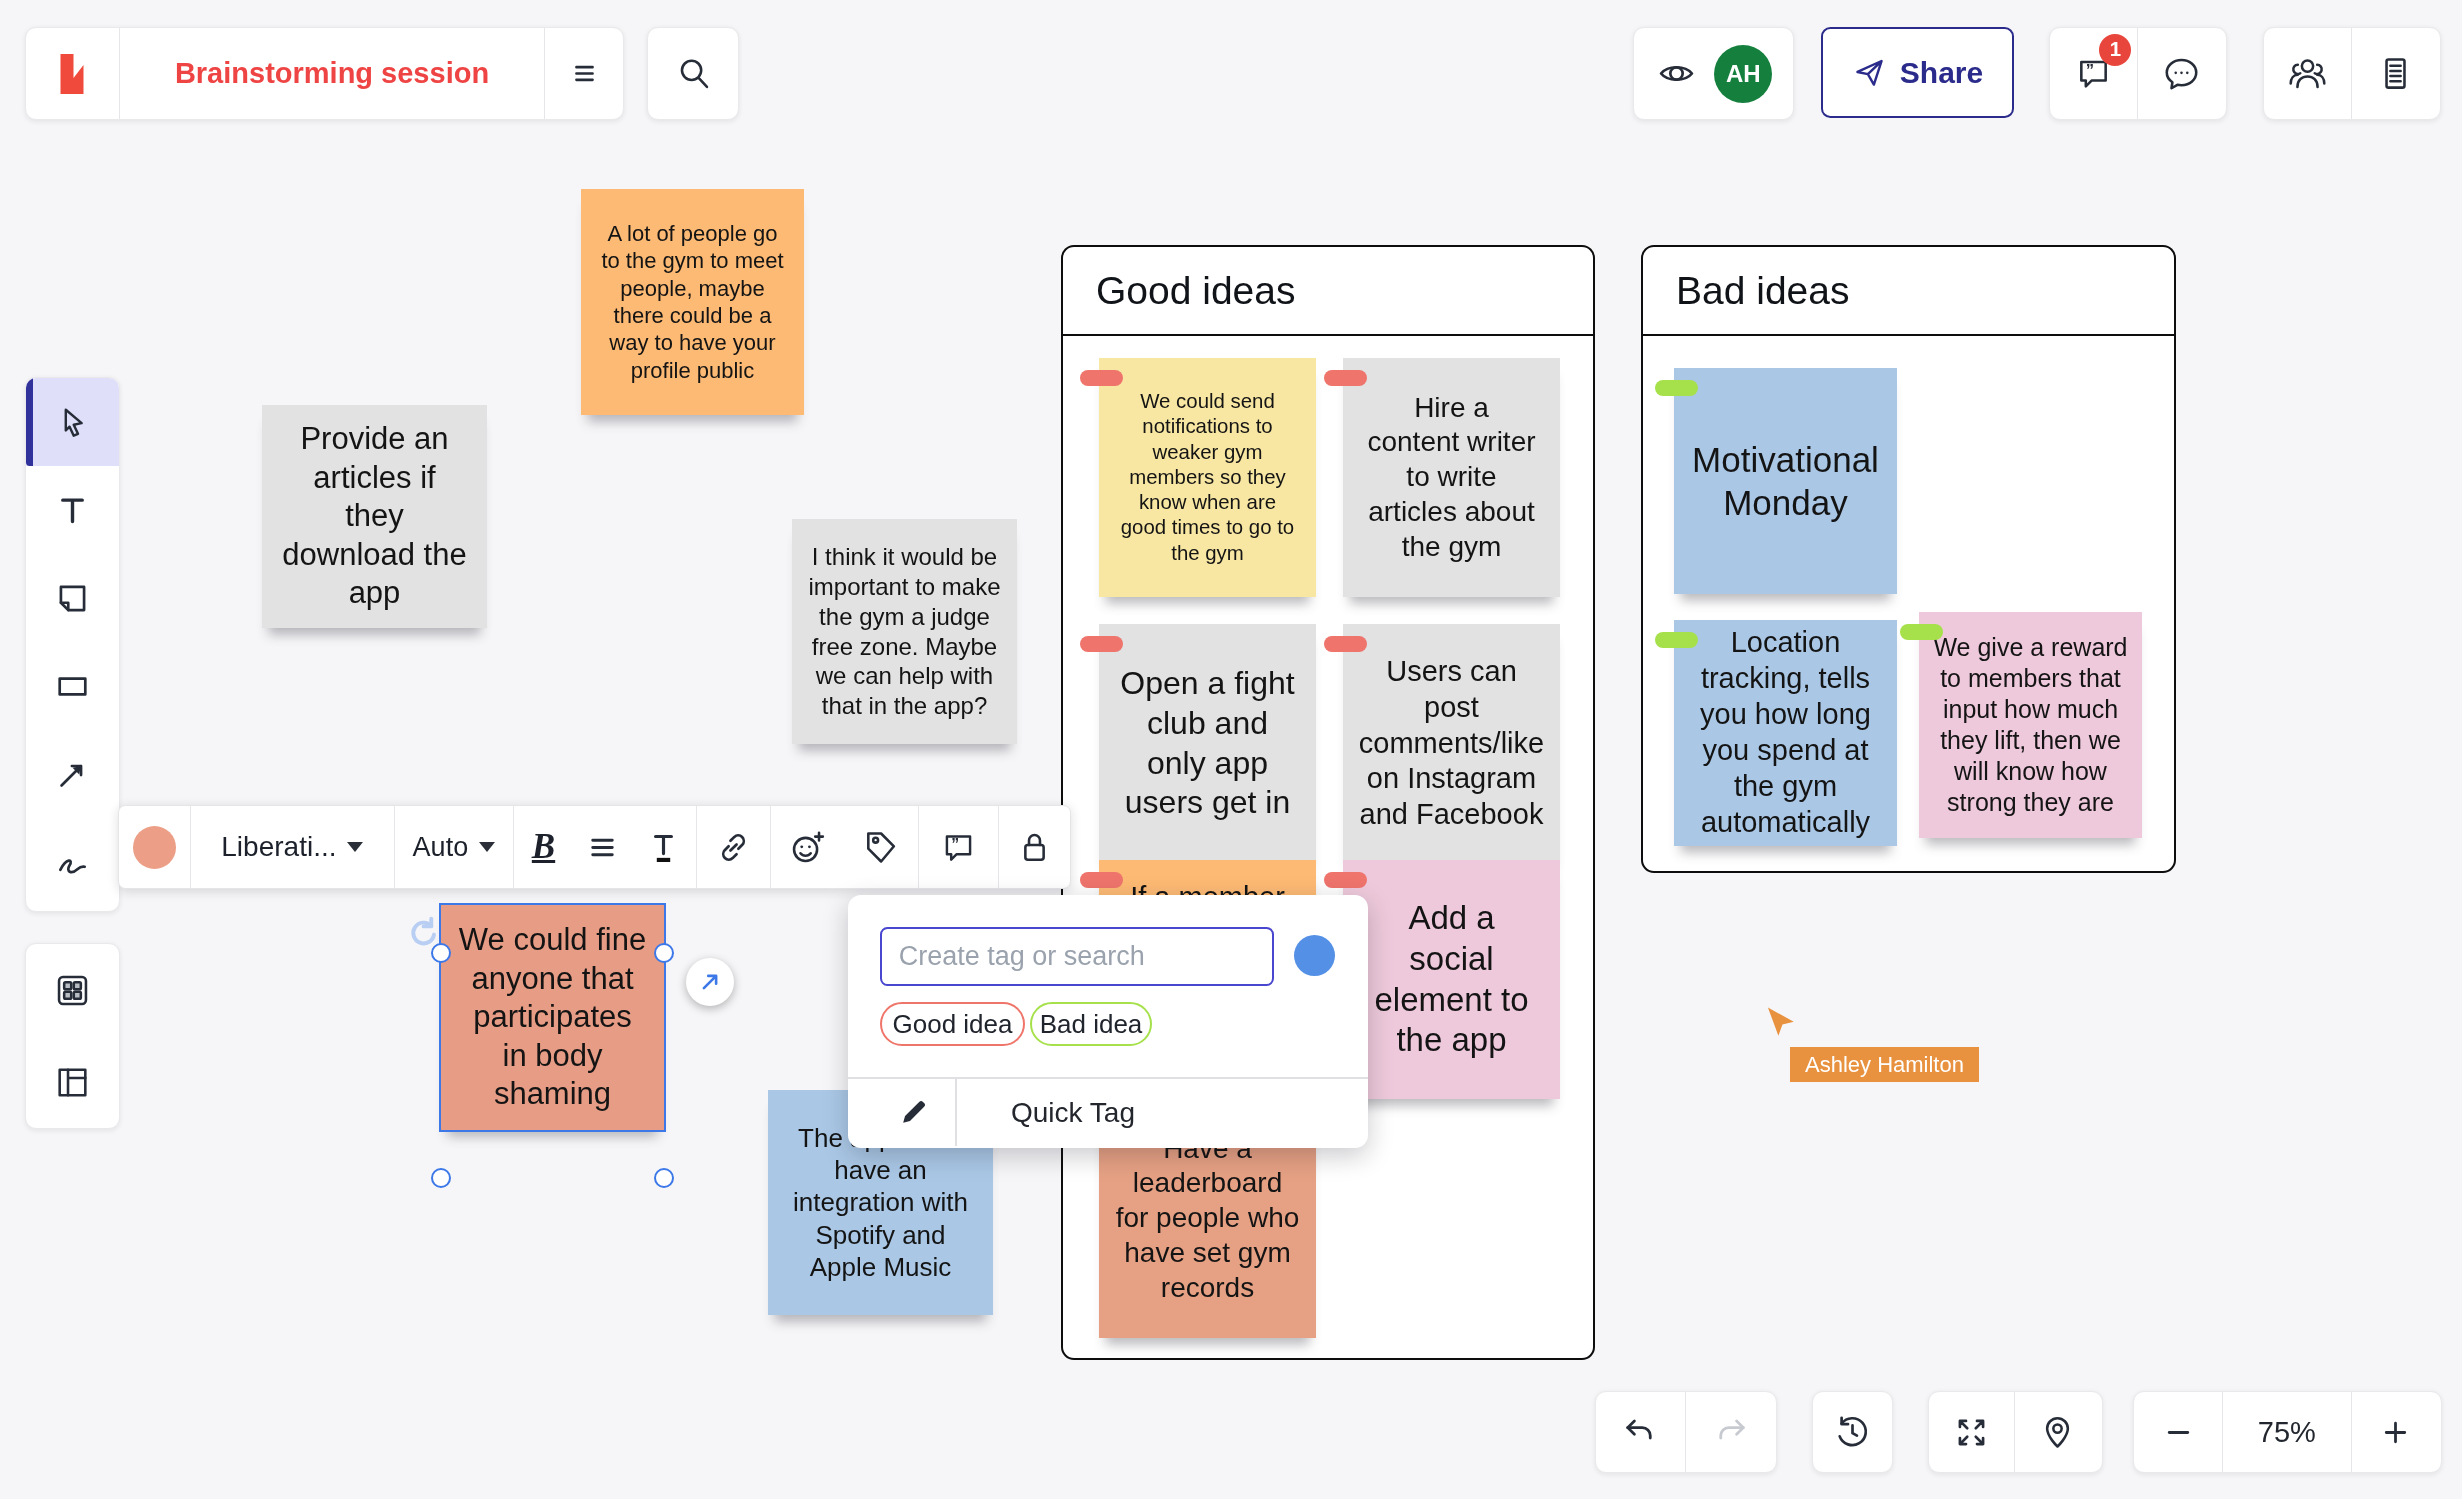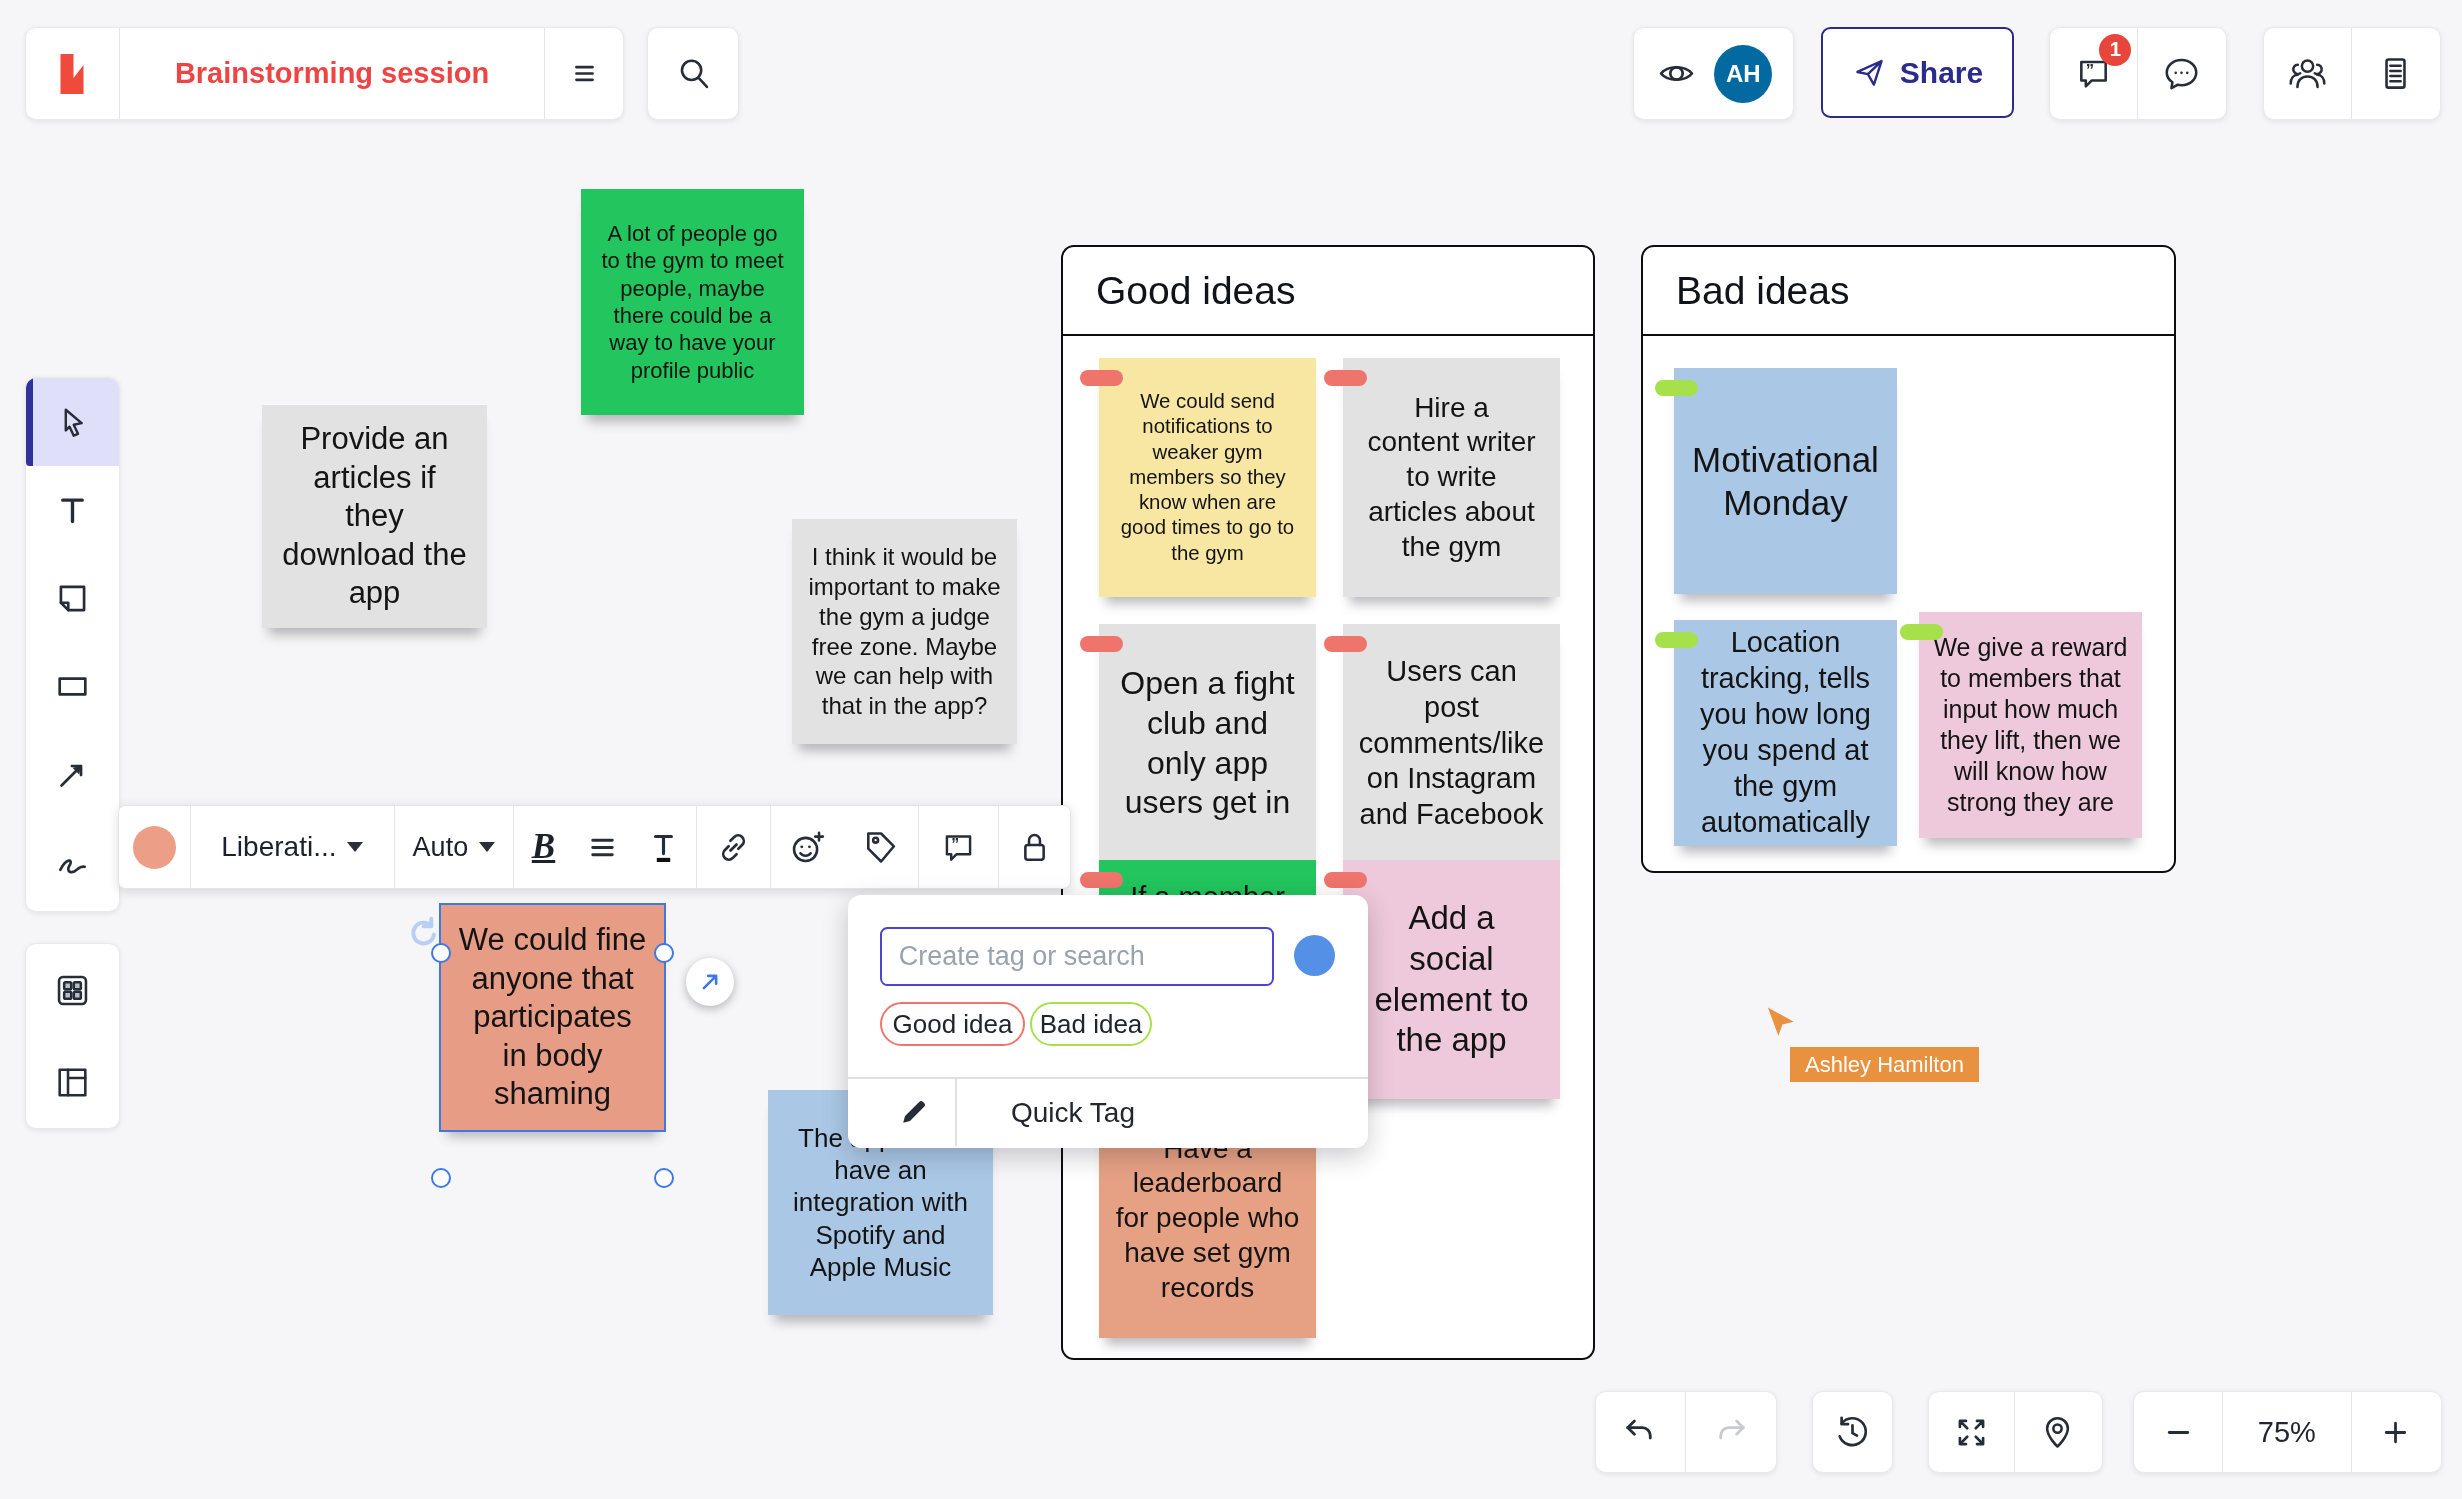--- a/index.html
+++ b/index.html
@@ -8,37 +8,37 @@
   .card{position:absolute;background:#fff;border:0.9px solid #e9e9ec;border-radius:11px;
         box-shadow:0 1.9px 5.6px rgba(30,30,40,.08);display:flex;align-items:center;}
   .vdiv{width:0.9px;background:#e6e6ea;align-self:stretch;}
   .ic{stroke:#272d38;fill:none;stroke-width:2.4;stroke-linecap:round;stroke-linejoin:round;}
   .btn{display:flex;align-items:center;justify-content:center;cursor:pointer;height:100%;}
   
   .title{font-weight:bold;font-size:29px;color:#ef4444;white-space:nowrap;}
   .share{position:absolute;left:1821px;top:27px;width:193px;height:91px;background:#fff;
          border:2.8px solid #2b2b8c;border-radius:9.3px;display:flex;align-items:center;justify-content:center;gap:13px;
          color:#2b2b8c;font-weight:bold;font-size:30px;box-sizing:border-box;}
-  .avatar{width:58px;height:58px;border-radius:50%;background:#0369a1;color:#fff;font-weight:bold;
+  .avatar{width:58px;height:58px;border-radius:50%;background:#15803d;color:#fff;font-weight:bold;
           font-size:24px;display:flex;align-items:center;justify-content:center;}
   .badge{position:absolute;width:32px;height:32px;border-radius:50%;background:#e8463c;color:#fff;
          font-size:20.4px;font-weight:bold;display:flex;align-items:center;justify-content:center;}
   
   .tool{width:100%;height:88px;display:flex;align-items:center;justify-content:center;position:relative;}
   .tool.sel{background:#dfdffa;}
   .tool.sel::before{content:"";position:absolute;left:0;top:0;bottom:0;width:6.5px;background:#31319b;
                     border-radius:3.7px 0 0 3.7px;}
   
   .frame{position:absolute;background:#fff;border:2.8px solid #0d0d0d;border-radius:13px;box-sizing:border-box;}
   .frame-head{height:87px;border-bottom:2.8px solid #0d0d0d;display:flex;align-items:center;
               padding-left:33px;font-size:39px;color:#101318;}
   .note{position:absolute;display:flex;align-items:center;justify-content:center;text-align:center;
         color:#141414;line-height:1.24;box-shadow:0 13px 11px -5.6px rgba(55,55,65,.35);padding:9.3px;box-sizing:border-box;}
   .note-text{white-space:pre-line;}
-  .c-green{background:#22c55e}.c-grey{background:#e2e2e3}.c-yellow{background:#f8e7a3}
+  .c-green{background:#fdba74}.c-grey{background:#e2e2e3}.c-yellow{background:#f8e7a3}
   .c-pink{background:#eec9db}.c-blue{background:#aac8e6}.c-salmon{background:#e79d85}.c-orange{background:#e6a184}
   .tagpill{position:absolute;left:-18.6px;top:12px;width:43px;height:16px;border-radius:8.4px;}
   .pill-red{background:#ee746c}.pill-green{background:#a6e14c}
   .sel-note{outline:2.8px solid #3c78e8;}
   .handle{position:absolute;width:20.4px;height:20.4px;border-radius:50%;background:#fff;border:2.8px solid #3c78e8;
           box-sizing:border-box;z-index:4;}
   .connect-btn{position:absolute;left:686px;top:958px;width:48px;height:48px;border-radius:50%;background:#fff;
                box-shadow:0 2.8px 9.3px rgba(0,0,0,.28);display:flex;align-items:center;justify-content:center;z-index:4;}
   
   .ftoolbar{position:absolute;left:118px;top:805px;width:951px;height:82px;background:#fff;border-radius:7.4px;

